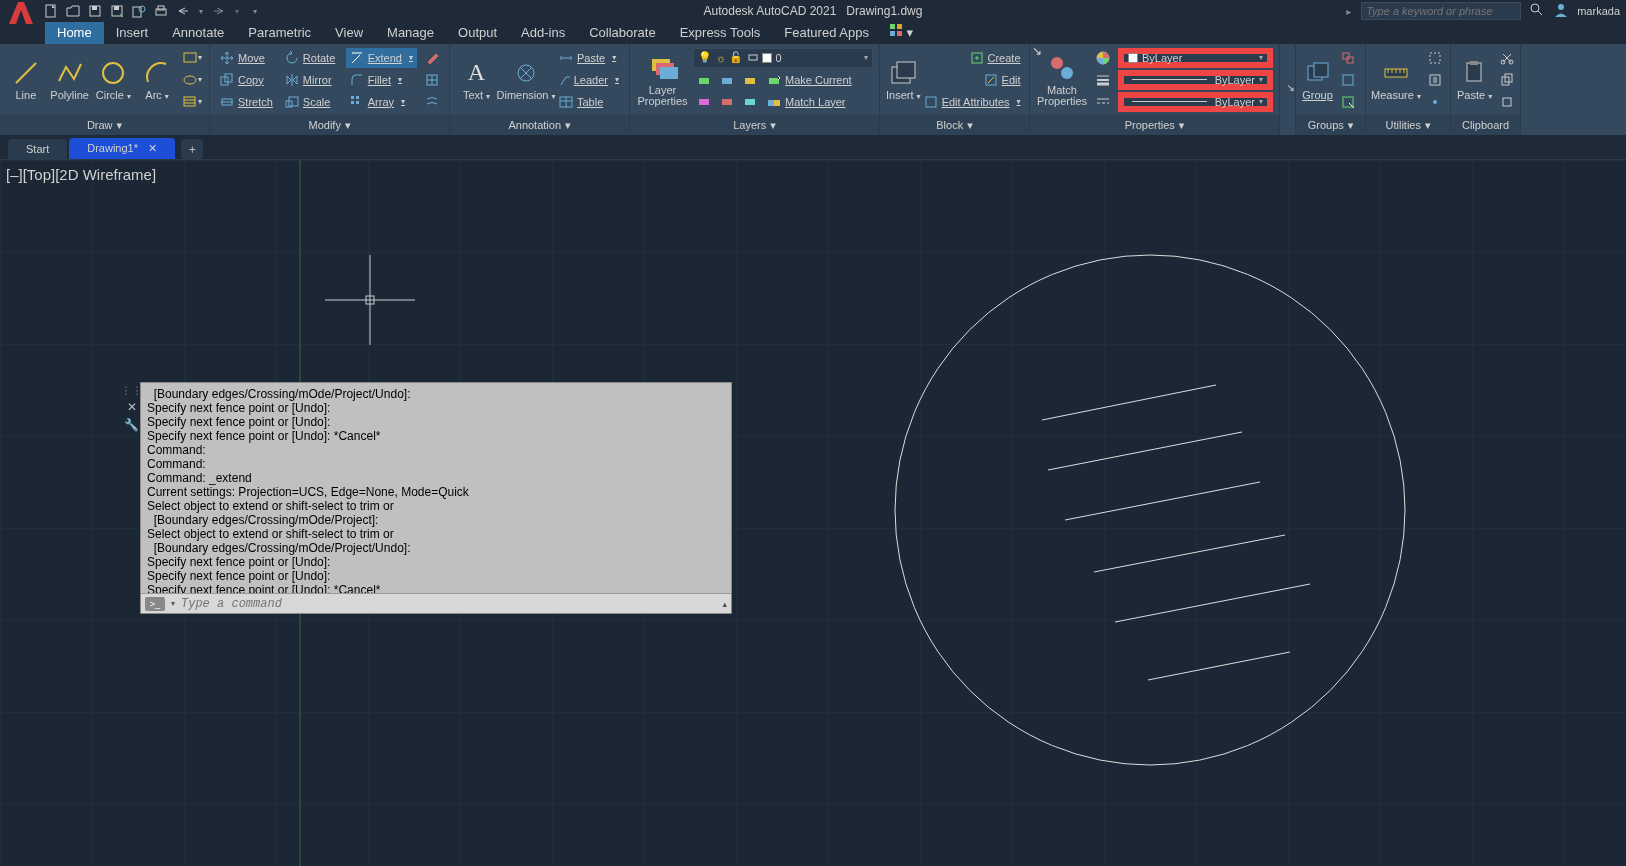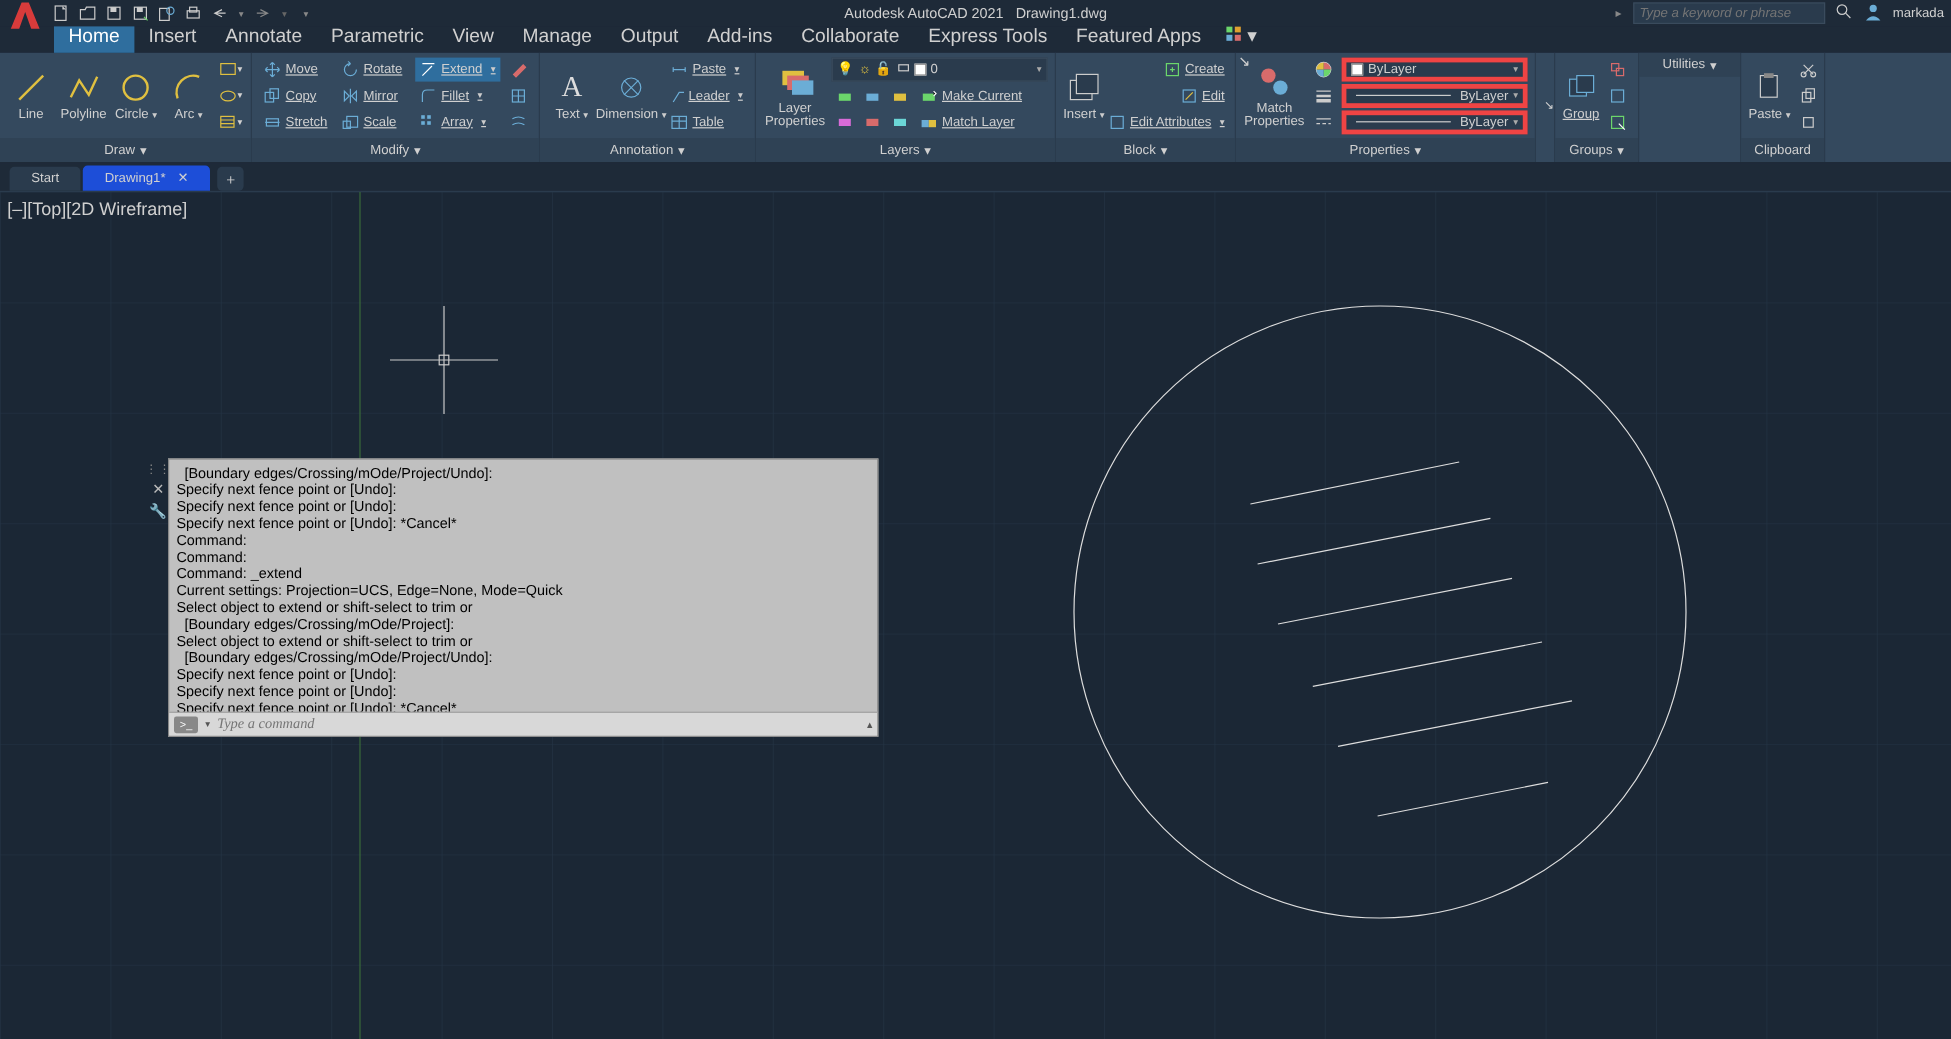--- a/index.html
+++ b/index.html
@@ -10,37 +10,37 @@
 .app-icon { width:30px; height:30px; margin:4px 6px 0 6px; }
 .qat { display:flex; gap:4px; align-items:center; }
 .qat-btn { width:18px; height:18px; display:flex; align-items:center; justify-content:center; cursor:pointer; }
 .title-center { position:absolute; left:50%; transform:translateX(-50%); color:#d0d0d0; font-size:12px; }
 .title-right { position:absolute; right:6px; display:flex; align-items:center; gap:8px; }
 .search-box { background:#2a3b4d; border:1px solid #3a4b5d; width:160px; height:18px; padding:0 4px; color:#888; font-style:italic; font-size:11px; }
 .search-tri { color:#888; font-size:10px; margin-right:2px;}
 
 
 .menutabs { height:22px; background:#1e2a38; display:flex; align-items:flex-end; padding-left:45px; }
-.menutab { padding:4px 12px; color:#d0d0d0; font-size:16px; cursor:pointer; }
+.menutab { padding:4px 12px; color:#d0d0d0; font-size:13px; cursor:pointer; }
 .menutab.active { background:#2f6e9e; color:#fff; }
 
 
 .ribbon { height:92px; background:#34495e; display:flex; border-bottom:1px solid #1e2a38;}
 .panel { border-right:1px solid #2a3b4d; display:flex; flex-direction:column; }
 .panel-body { flex:1; display:flex; align-items:center; padding:2px 6px; gap:4px; }
 .panel-title { height:20px; text-align:center; font-size:11px; color:#d0d0d0; display:flex; align-items:center; justify-content:center; gap:4px; background:#2f4255; }
 .bigbtn { display:flex; flex-direction:column; align-items:center; justify-content:center; width:50px; height:66px; cursor:pointer; gap:2px;}
 .bigbtn .ico { width:30px; height:30px; display:flex; align-items:center; justify-content:center; }
 .bigbtn .lbl { font-size:11px; color:#d0d0d0; text-align:center; line-height:11px; }
 .smallcol { display:flex; flex-direction:column; gap:2px; }
 .smallbtn { display:flex; align-items:center; height:20px; padding:0 4px; cursor:pointer; gap:4px; font-size:11px; white-space:nowrap;text-decoration:underline;}
 .iconbtn { width:22px; height:20px; display:flex; align-items:center; justify-content:center; cursor:pointer;}
 .dropdown-arrow::after { content:"▾"; font-size:8px; margin-left:3px; color:#ccc;}
 .layer-combo { background:#2a3b4d; border:1px solid #3a4b5d; width:180px; height:20px; display:flex; align-items:center; padding:0 4px; gap:4px; font-size:11px;}
-.prop-combo { background:#2a3b4d; border:4px solid #ef4444; width:155px; height:20px; display:flex; align-items:center; padding:0 4px; gap:4px; font-size:11px;}
+.prop-combo { background:#2a3b4d; border:6px solid #ef4444; width:155px; height:20px; display:flex; align-items:center; padding:0 4px; gap:4px; font-size:11px;}
 .prop-combo .line { flex:1; border-top:1px solid #ccc; margin:0 4px;}
 .chev { font-size:8px; color:#aaa; margin-left:auto;}
 .panel-expand { width:14px; display:flex; align-items:flex-end; justify-content:center; padding-bottom:4px;}
 .smallgrid3 { display:grid; grid-template-columns:repeat(3,22px); grid-auto-rows:20px; gap:1px;}
 
 
 .filetabs { height:24px; background:#1e2a38; display:flex; align-items:flex-end; padding-left:8px; border-bottom:1px solid #2a3b4d;}
 .filetab { background:#2a3b4d; padding:4px 18px; font-size:11px; color:#d0d0d0; border-top-left-radius:4px; border-top-right-radius:4px; margin-right:2px; cursor:pointer; position:relative;}
 .filetab.active { background:#1d4ed8; }
 .filetab .close { margin-left:10px; font-size:11px;}
@@ -53,21 +53,21 @@
 
 
 .cmdwin { position:absolute; left:140px; top:222px; width:592px; background:#c0c0c0; color:#000; font-family:"Consolas","Courier New",monospace; font-size:12px; border:1px solid #888;}
 .cmdwin-handle { position:absolute; left:-18px; top:0; width:18px; display:flex; flex-direction:column; gap:4px; align-items:center; padding-top:2px;}
 .cmdwin-handle .grip { color:#888; font-size:10px; letter-spacing:1px;}
 .cmdwin-handle .x { color:#bbb; font-size:12px; cursor:pointer;}
 .cmdwin-handle .wr { color:#bbb; font-size:12px;}
 .cmdhist { padding:4px 6px; line-height:14px; white-space:pre; height:210px; overflow:hidden;}
 .cmdinput-row { background:#d8d8d8; border-top:1px solid #999; height:20px; display:flex; align-items:center; padding:0 4px; gap:6px;}
 .cmdinput-row .prompt-ico { width:20px; height:14px; background:#888; border-radius:2px; display:flex; align-items:center; justify-content:center; color:#fff; font-size:9px;}
-.cmdinput-row input { flex:1; background:transparent; border:none; outline:none; font-family:Liberation Serif, serif; font-size:12px; font-style:italic; color:#555;}
+.cmdinput-row input { flex:1; background:transparent; border:none; outline:none; font-family:Liberation Mono, monospace; font-size:12px; font-style:italic; color:#555;}
 </style>
 </head>
 <body>
 
 <div class="titlebar">
   <div class="app-icon">
     <svg width="30" height="30" viewBox="0 0 30 30">
         <path d="M3 26 L12 4 L18 4 L27 26 L20 26 L15 12 L10 26 Z" fill="#d83b3b"></path>
       </svg>
   </div>
@@ -561,20 +561,49 @@
               <rect x="2" y="2" width="10" height="10" stroke="#6bd66b" fill="none"></rect>
               <path d="M8 8 L13 13" stroke="#fff"></path>
             </svg>
           </div>
       </div>
     </div>
     <div class="panel-title"><span>Groups</span> ▾</div>
   </div>
 
   <div class="panel" style="width:85px;">
+    <div class="panel-body">
+      <div class="bigbtn" style="width:48px;">
+          <div class="ico">
+            <svg width="28" height="28">
+              <rect x="3" y="10" width="22" height="8" stroke="#e0c040" fill="#2a3b4d"></rect>
+              <path d="M6 10 L6 14 M10 10 L10 14 M14 10 L14 14 M18 10 L18 14 M22 10 L22 14" stroke="#e0c040"></path>
+            </svg>
+          </div>
+          <div class="lbl dropdown-arrow">Measure</div>
+        </div>
+      <div class="smallcol">
+        <div class="iconbtn">
+            <svg width="14" height="14">
+              <rect x="2" y="2" width="10" height="10" stroke="#ccc" fill="none" stroke-dasharray="2"></rect>
+            </svg>
+          </div>
+        <div class="iconbtn">
+            <svg width="14" height="14">
+              <rect x="2" y="2" width="10" height="10" stroke="#ccc" fill="none"></rect>
+              <path d="M5 5 L9 5 M5 7 L9 7 M5 9 L9 9" stroke="#ccc"></path>
+            </svg>
+          </div>
+        <div class="iconbtn">
+            <svg width="14" height="14">
+              <circle cx="7" cy="7" r="2" fill="#6badd6"></circle>
+            </svg>
+          </div>
+      </div>
+    </div>
     <div class="panel-title"><span>Utilities</span> ▾</div>
   </div>
 
   <div class="panel" style="width:70px;">
     <div class="panel-body">
       <div class="bigbtn" style="width:40px;">
           <div class="ico">
             <svg width="26" height="26">
               <rect x="5" y="3" width="14" height="18" stroke="#ccc" fill="#2a3b4d"></rect>
               <rect x="8" y="1" width="8" height="4" fill="#888"></rect>

